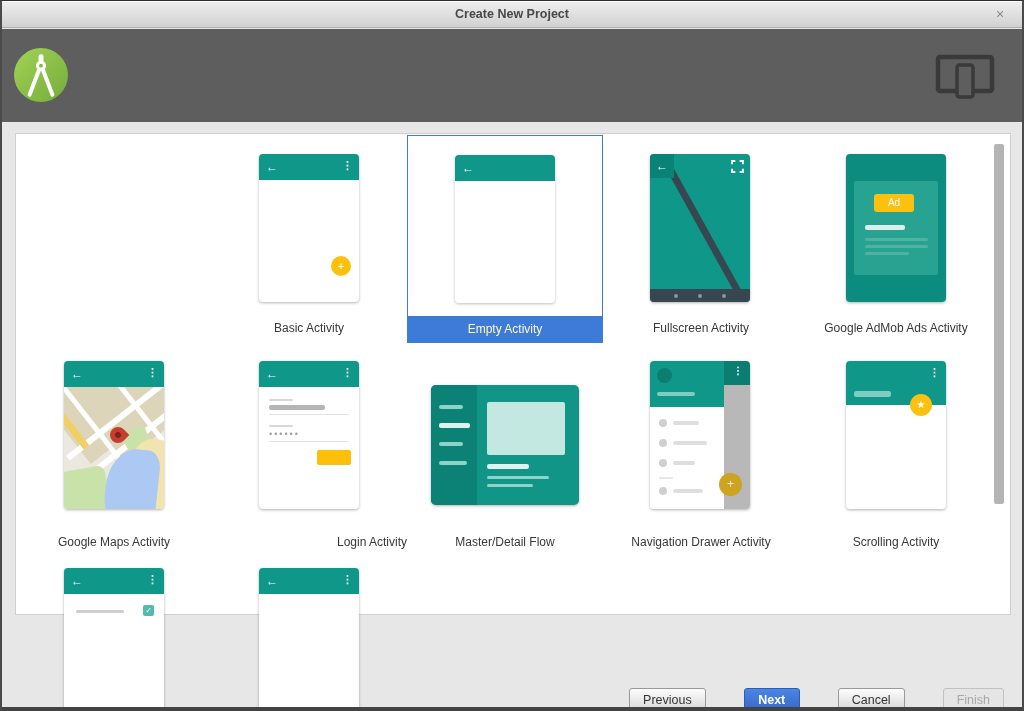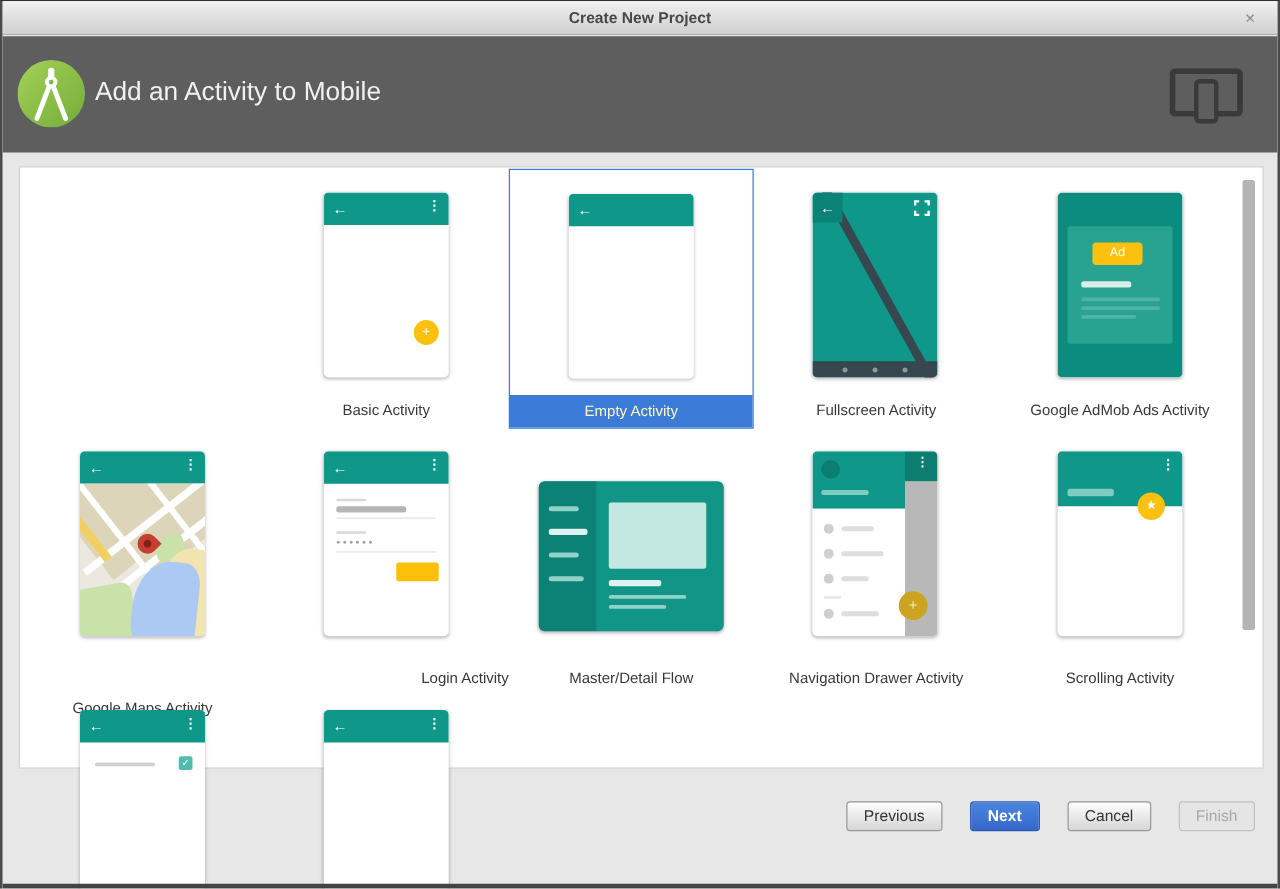--- a/index.html
+++ b/index.html
@@ -95,21 +95,21 @@
   
   .md-card { position:absolute; left:415px; top:251px; width:148px; height:120px; background:#119586; border-radius:5px; box-shadow:0 1px 3px rgba(0,0,0,.3); overflow:hidden; }
   .md-left { position:absolute; left:0; top:0; bottom:0; width:46px; background:#0c8175; }
 
   
   .nd-gray { position:absolute; left:74px; right:0; top:24px; bottom:0; background:#b8b8b8; }
   .nd-topbar { position:absolute; left:74px; right:0; top:0; height:24px; background:#0b7d71; }
   .nd-header { position:absolute; left:0; top:0; width:74px; height:46px; background:#0f9789; }
 
   
-  .footer-buttons { position:absolute; right:18px; top:640px; display:flex; gap:22px; z-index:10; }
+  .footer-buttons { position:absolute; right:18px; top:687px; display:flex; gap:38px; z-index:10; }
   .btn {
     height:24px; min-width:56px; padding:0 13px; font-family:"Liberation Sans",sans-serif;
     font-size:12.5px; color:#333; background:linear-gradient(#fdfdfd,#d6d6d6);
     border:1px solid #999; border-radius:3px; cursor:pointer;
   }
   .btn.primary { background:linear-gradient(#4b86e1,#3568c9); border-color:#2d5cb8; color:#fff; font-weight:bold; }
   .btn.disabled { background:#e5e5e5; color:#a8a8a8; border-color:#c2c2c2; cursor:default; }
 </style>
 </head>
 <body>
@@ -129,21 +129,20 @@
             <stop offset="1" stop-color="#74ad3b"></stop>
         </linearGradient>
       </defs>
       <circle cx="26" cy="26" r="26" fill="url(#lg)"></circle>
       <rect x="23.6" y="6" width="4.8" height="8" rx="2.2" fill="#fff"></rect>
       <circle cx="26" cy="17" r="4.8" fill="#fff"></circle>
       <circle cx="26" cy="17" r="1.8" fill="#85b747"></circle>
       <path d="M24 21.5 L15 45" stroke="#fff" stroke-width="3.8" stroke-linecap="round" fill="none"></path>
       <path d="M28 21.5 L37 45" stroke="#fff" stroke-width="3.8" stroke-linecap="round" fill="none"></path>
     </svg>
-    <div class="header-title">Add an Activity to Mobile</div>
     <svg class="devices-icon" viewBox="0 0 62 48">
       <rect x="4" y="4" width="54" height="34" rx="2" fill="none" stroke="#3a3a3a" stroke-width="4.5"></rect>
       <rect x="23" y="12" width="16" height="32" rx="2.5" fill="#5e5e5e" stroke="#3a3a3a" stroke-width="3.5"></rect>
     </svg>
   </div>
 
   <div class="panel">
 
 
     <div>
@@ -217,21 +216,21 @@
           <div style="position:absolute; left:-14px; top:8px; width:64px; height:7px; background:#f2cf63; transform:rotate(52deg); transform-origin:left top;"></div>
           <div class="map-green" style="left:-8px; top:82px; width:52px; height:45px; border-radius:8px; transform:rotate(-10deg);"></div>
           <div class="map-green" style="left:60px; top:42px; width:24px; height:18px; border-radius:4px; transform:rotate(-20deg);"></div>
           <div style="position:absolute; left:62px; top:52px; width:50px; height:80px; background:#f1e4ae; border-radius:45% 0 0 10%; transform:rotate(8deg);"></div>
           <div style="position:absolute; left:42px; top:62px; width:52px; height:72px; background:#abc9f2; border-radius:55% 25% 0 30%; transform:rotate(6deg);"></div>
           <div class="map-pin">
             <div class="map-pin-dot"></div>
           </div>
         </div>
       </div>
-      <div class="cell-label" style="left:0; top:398px;margin-top:24px;">Google Maps Activity</div>
+      <div class="cell-label" style="left:0; top:398px;">Google Maps Activity</div>
     </div>
 
     <div>
       <div class="thumb" style="left:243px; top:227px;">
         <div class="appbar">
           <span class="i-back">←</span>
           <span class="i-kebab">⋮</span>
         </div>
         <div class="ph" style="left:10px; top:38px; width:24px; height:2px; background:#d8d8d8;"></div>
         <div class="ph" style="left:10px; top:44px; width:56px; height:5px; background:#b5b5b5;"></div>

